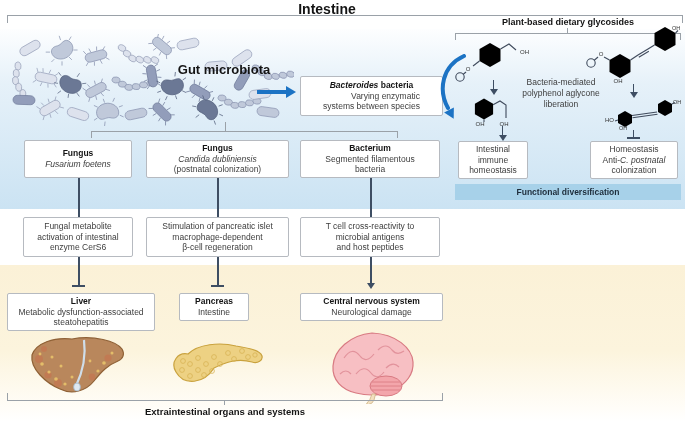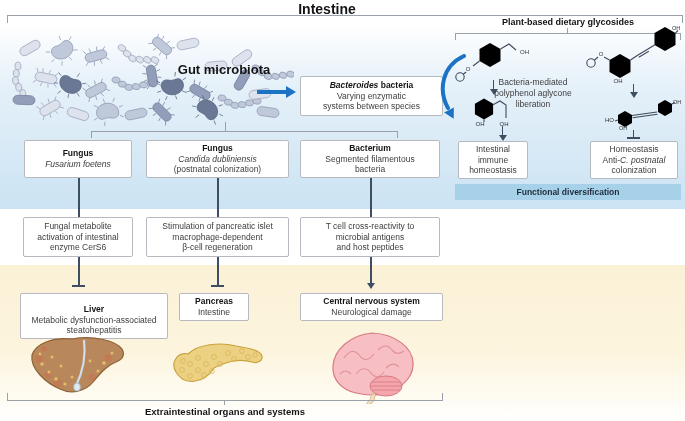--- a/index.html
+++ b/index.html
@@ -109,21 +109,21 @@
     <use href="#bean" class="c-k" transform="translate(198,76) rotate(-155)"></use>
     <use href="#rod" class="c-m" transform="translate(258,78) rotate(8)"></use>
     <use href="#srod" class="c-d" transform="translate(152,78) rotate(45)"></use>
     <use href="#rod" class="c-d" transform="translate(232,46) rotate(-60)"></use>
   </svg>
   <div class="lbl" style="left:176px;top:62px;width:96px;font-size:13px;">Gut microbiota</div>
 
   <div class="bluebar" style="left:257px;top:90px;width:29px;height:3.5px;"></div>
   <div class="bluehead" style="left:286px;top:85.5px;"></div>
 
-  <div class="box" style="left:300px;top:76px;width:143px;height:40px;">
+  <div class="box" style="left:300px;top:76px;width:143px;height:40px;text-align:right;">
     <div><span class="b it">Bacteroides</span><span class="b"> bacteria</span></div>
     <div class="pre">Varying enzymatic
 systems between species</div>
   </div>
 
   <div class="lbl" style="left:468px;top:17px;width:200px;font-size:9px;">Plant-based dietary glycosides</div>
   <div class="gline vl" style="left:567px;top:28px;height:5px;"></div>
   <div class="gline hl" style="left:455px;top:33px;width:226px;"></div>
   <div class="gline vl" style="left:455px;top:33px;height:7px;"></div>
   <div class="gline vl" style="left:680px;top:33px;height:7px;"></div>
@@ -144,21 +144,21 @@
   </svg>
   <div class="nline vl" style="left:493px;top:80px;height:9px;"></div>
   <div class="ah-down" style="left:489.5px;top:89px;"></div>
   <svg class="abs chem" style="left:460px;top:98px;" width="66" height="29">
     <use href="#benz" transform="translate(24,11) scale(1.3)"></use>
     <line x1="24" y1="21.4" x2="24" y2="24"></line>
     <text x="20" y="28" text-anchor="middle">OH</text>
     <polyline points="33.1,6.8 40,3 46,7 46,20"></polyline>
     <text x="44" y="28" text-anchor="middle">OH</text>
   </svg>
-  <div class="proc pre" style="left:486px;top:77px;width:94px;">Bacteria-mediated
+  <div class="proc pre" style="left:514px;top:77px;width:94px;">Bacteria-mediated
 polyphenol aglycone
 liberation</div>
 
   <svg class="abs chem" style="left:578px;top:26px;" width="106" height="58">
     <circle cx="13" cy="37" r="4.2"></circle>
     <line x1="16" y1="34.5" x2="20" y2="31"></line>
     <text x="23" y="30" text-anchor="middle">O</text>
     <line x1="26" y1="31" x2="31.5" y2="34"></line>
     <use href="#benz" transform="translate(42,40) scale(1.5)"></use>
     <text x="40" y="57" text-anchor="middle">OH</text>
@@ -242,21 +242,21 @@
 and host peptides</div>
   </div>
 
   <div class="nline nvl" style="left:78px;top:257px;height:28px;"></div>
   <div class="tbar" style="left:72px;top:285px;"></div>
   <div class="nline nvl" style="left:217px;top:257px;height:28px;"></div>
   <div class="tbar" style="left:211px;top:285px;"></div>
   <div class="nline nvl" style="left:370px;top:257px;height:26px;"></div>
   <div class="ah-down" style="left:367px;top:283px;"></div>
 
-  <div class="box" style="left:20px;top:293px;width:148px;height:46px;justify-content:flex-end;">
+  <div class="box" style="left:7px;top:293px;width:148px;height:38px;">
     <div class="b">Liver</div>
     <div class="pre">Metabolic dysfunction-associated
 steatohepatitis</div>
   </div>
   <div class="box" style="left:179px;top:293px;width:70px;height:28px;">
     <div class="b">Pancreas</div>
     <div>Intestine</div>
   </div>
   <div class="box" style="left:300px;top:293px;width:143px;height:28px;">
     <div class="b">Central nervous system</div>

